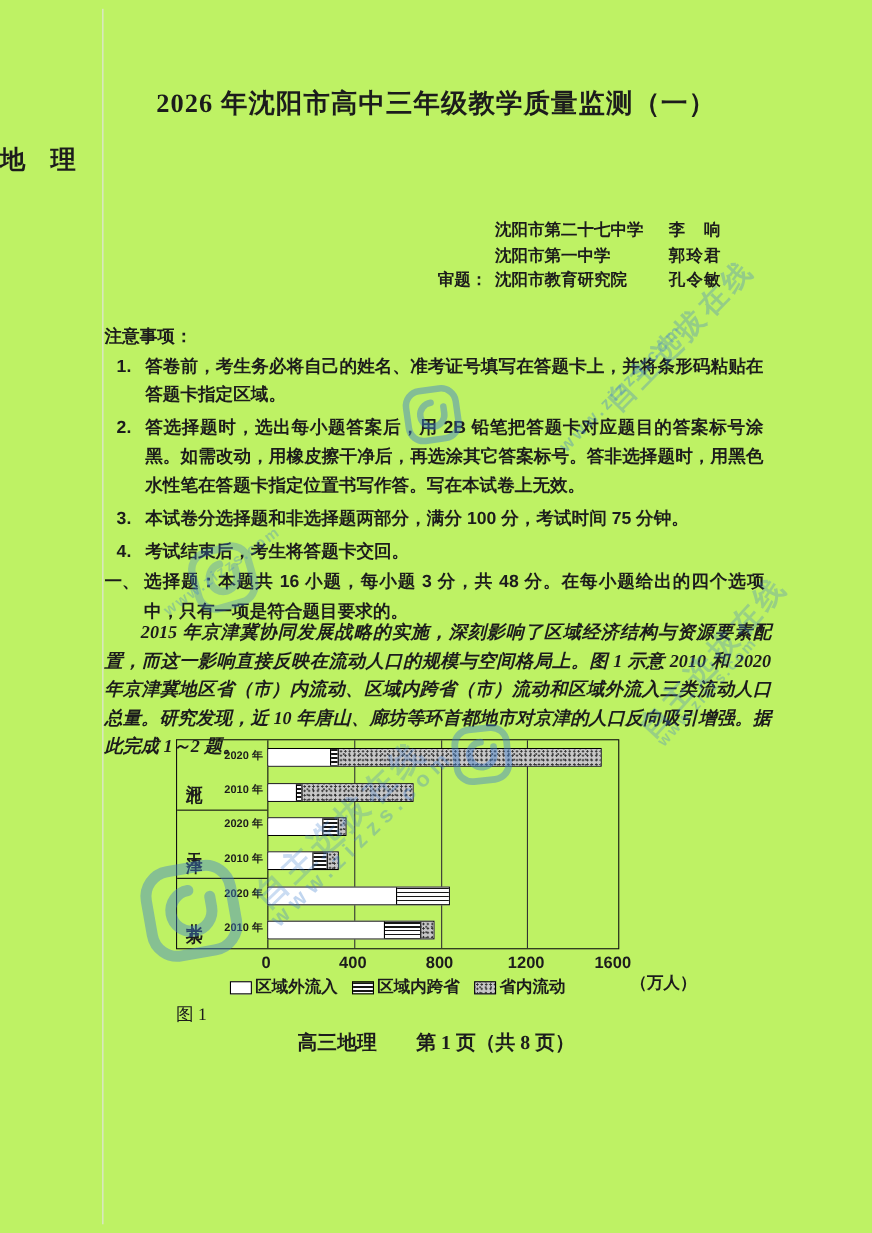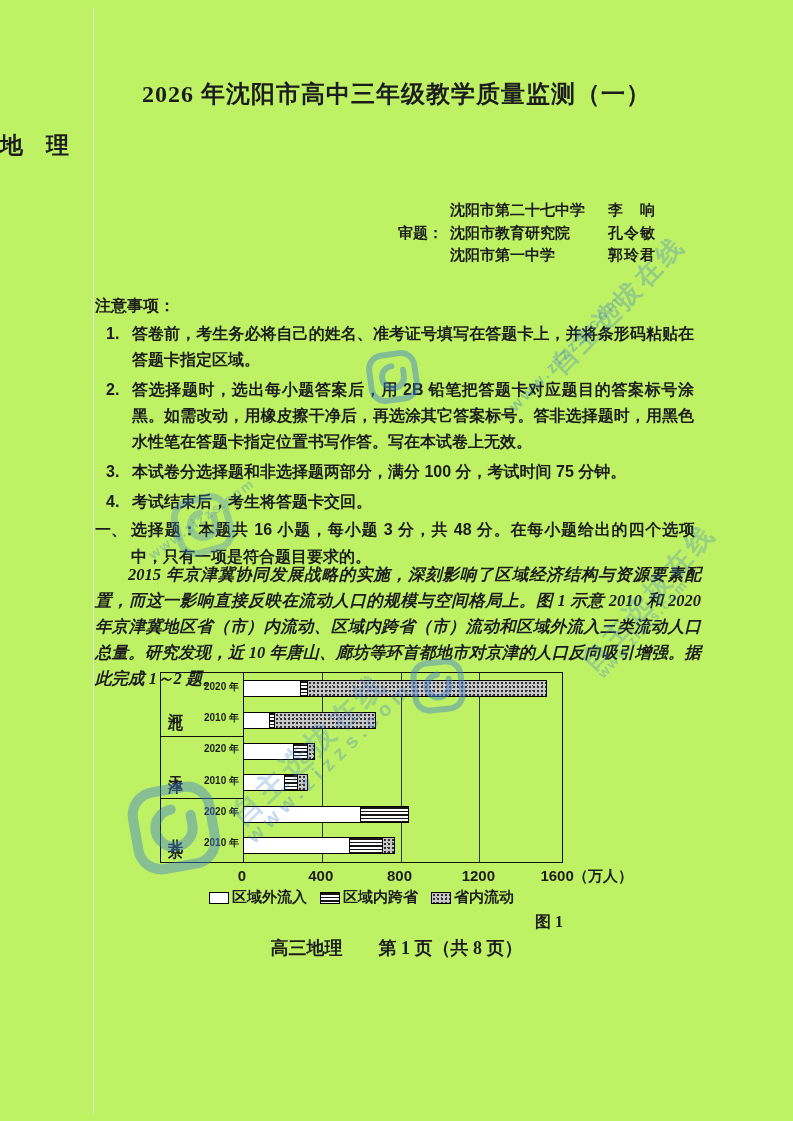--- a/index.html
+++ b/index.html
@@ -42,26 +42,26 @@
   .bar{position:absolute;height:17px;border:1.6px solid #000;box-sizing:border-box;background:#fff;display:flex;}
   .seg{height:100%;box-sizing:border-box;}
   .seg + .seg{border-left:1.6px solid #000;}
   .seg-plain{background:#fff;}
   .seg-hlines{background-image:repeating-linear-gradient(to bottom,#161616 0px,#161616 1.6px,#fdfdfd 1.6px,#fdfdfd 3.6px);}
   .seg-dots{background-color:#c7c7c7;
     background-image:radial-gradient(#303030 0.9px,transparent 1px),radial-gradient(#4d4d4d 0.8px,transparent 0.95px);
     background-size:4px 4px,5px 5px;background-position:0 0,2px 2px;}
   .chart-axis{position:absolute;left:82px;top:195px;width:321px;height:20px;font-weight:bold;font-size:15px;}
   .tick{position:absolute;transform:translateX(-50%);}
-  .axis-unit{position:absolute;transform:translateX(16px);white-space:nowrap;}
+  .axis-unit{position:absolute;transform:translateX(16px);white-space:nowrap;margin-top:17px;}
   .chart-legend{position:absolute;left:0;top:216px;width:403px;display:flex;justify-content:center;gap:13px;
     font-weight:bold;font-size:15px;}
   .legend-item{display:flex;align-items:center;gap:3px;}
   .legend-swatch{width:20px;height:12px;border:1.6px solid #000;box-sizing:border-box;display:inline-block;}
-  .chart-caption{position:absolute;left:0;top:240px;width:403px;text-align:right;font-weight:bold;font-size:16px;
+  .chart-caption{position:absolute;left:0;top:240px;width:403px;text-align:left;font-weight:normal;font-size:16px;
     font-family:"Liberation Serif","DejaVu Serif",serif;}
   
   .footer{top:936px;left:0;width:100%;text-align:center;font-size:18px;font-weight:bold;}
   
   .scan-edge{top:8px;left:93px;width:0;height:1105px;border-left:1px solid #e3e3e3;}
   
   .wm{position:absolute;z-index:6;pointer-events:none;color:rgba(64,128,206,0.55);}
   .wm-site{font-family:"Liberation Sans","DejaVu Sans",sans-serif;font-weight:bold;white-space:nowrap;
     transform-origin:0 50%;}
   .wm-brand{font-family:"Liberation Sans","DejaVu Sans",sans-serif;font-weight:bold;white-space:nowrap;
@@ -78,28 +78,28 @@
   <div class="abs title">2026 年沈阳市高中三年级教学质量监测（一）</div>
   <div class="abs subject">地　理</div>
 
   <div class="abs credits">
     <div class="credit-row">
       <span></span>
       <span>沈阳市第二十七中学</span>
       <span class="credit-name">李　响</span>
     </div>
     <div class="credit-row">
+      <span></span>
+      <span>沈阳市第一中学</span>
+      <span class="credit-name">郭玲君</span>
+    </div>
+    <div class="credit-row">
       <span>审题：</span>
       <span>沈阳市教育研究院</span>
       <span class="credit-name">孔令敏</span>
-    </div>
-    <div class="credit-row">
-      <span></span>
-      <span>沈阳市第一中学</span>
-      <span class="credit-name">郭玲君</span>
     </div>
   </div>
 
   <div class="abs notice-head">注意事项：</div>
 
   <div class="abs notice-list">
     <div class="notice-item">
       <span class="num">1.</span>
       <span class="txt">答卷前，考生务必将自己的姓名、准考证号填写在答题卡上，并将条形码粘贴在答题卡指定区域。</span>
     </div>

